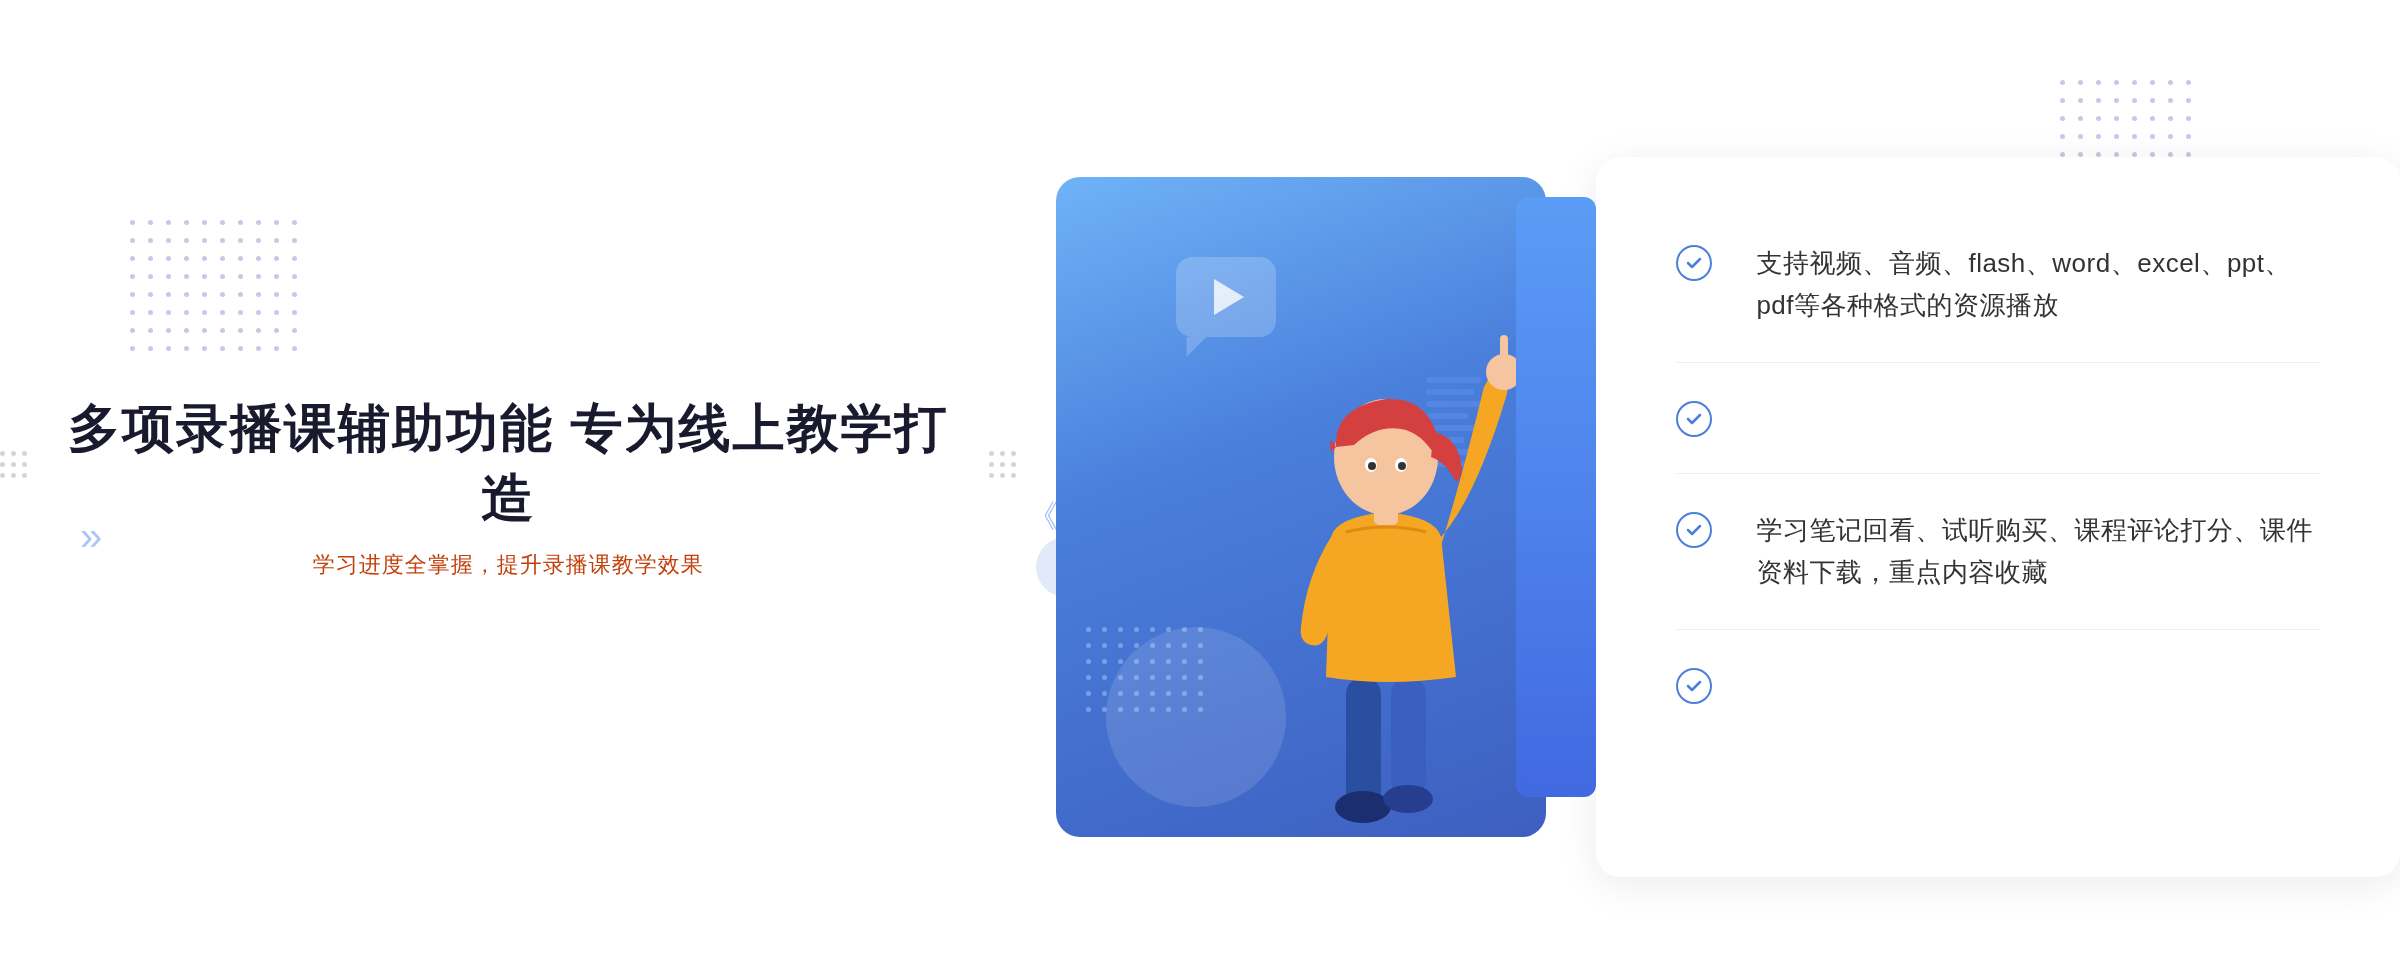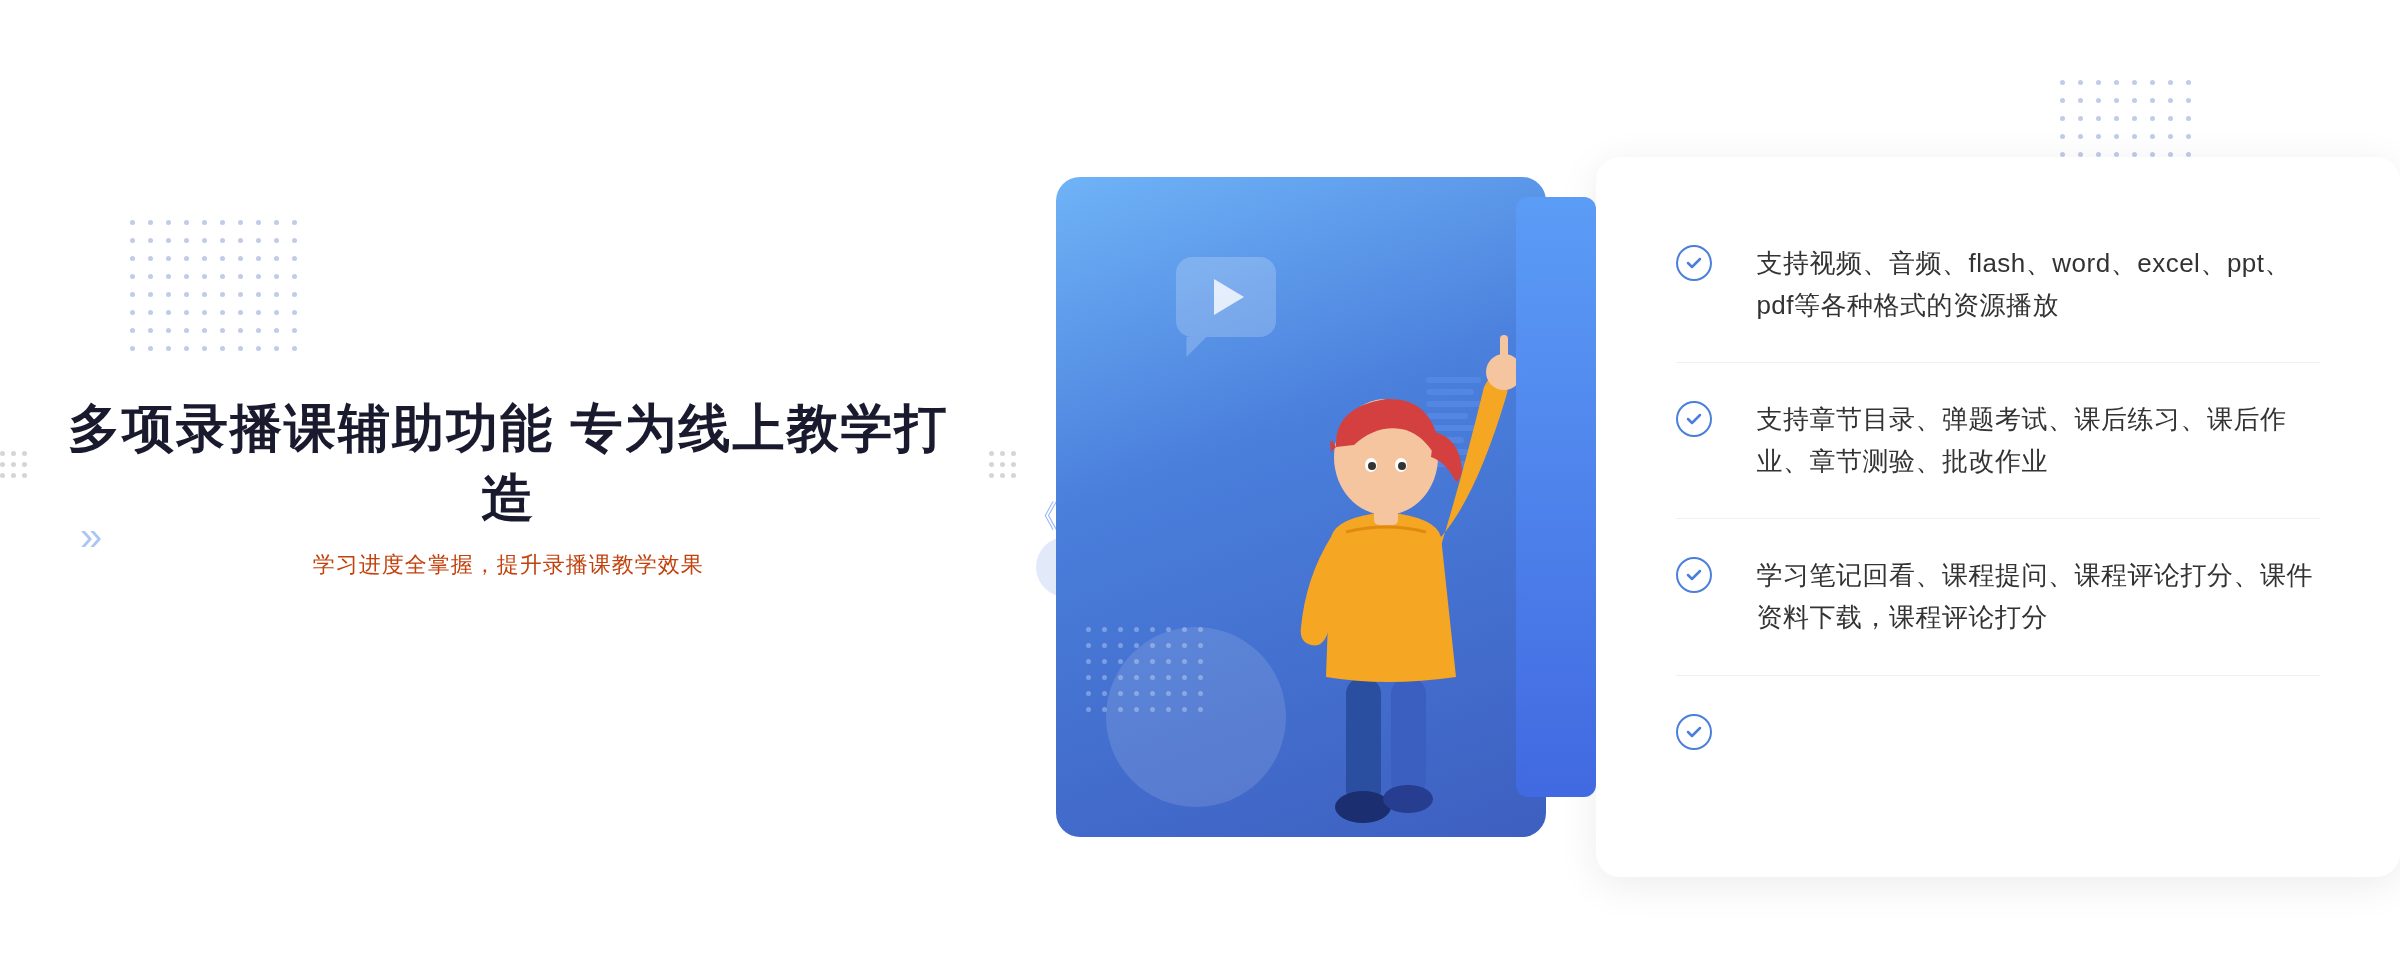--- a/index.html
+++ b/index.html
@@ -622,31 +622,30 @@
           <div class="feature-text">支持视频、音频、flash、word、excel、ppt、pdf等各种格式的资源播放</div>
         </div>
         <div class="feature-item">
           <div class="check-icon">
             <div class="check-circle">
               <svg width="20" height="20" viewBox="0 0 20 20">
                 <polyline points="4,10 8,14 16,6" stroke="#4a7fdc" stroke-width="2.5" fill="none" stroke-linecap="round" stroke-linejoin="round"></polyline>
               </svg>
             </div>
           </div>
-          <div class="feature-text">支持章节目录、弹题考试、课后练习、课后作业、章节测验、批改作业</div>
         </div>
         <div class="feature-item">
           <div class="check-icon">
             <div class="check-circle">
               <svg width="20" height="20" viewBox="0 0 20 20">
                 <polyline points="4,10 8,14 16,6" stroke="#4a7fdc" stroke-width="2.5" fill="none" stroke-linecap="round" stroke-linejoin="round"></polyline>
               </svg>
             </div>
           </div>
-          <div class="feature-text">学习笔记回看、课程提问、课程评论打分、课件资料下载，课程评论打分</div>
+          <div class="feature-text">学习笔记回看、试听购买、课程评论打分、课件资料下载，重点内容收藏</div>
         </div>
         <div class="feature-item">
           <div class="check-icon">
             <div class="check-circle">
               <svg width="20" height="20" viewBox="0 0 20 20">
                 <polyline points="4,10 8,14 16,6" stroke="#4a7fdc" stroke-width="2.5" fill="none" stroke-linecap="round" stroke-linejoin="round"></polyline>
               </svg>
             </div>
           </div>
         </div>

